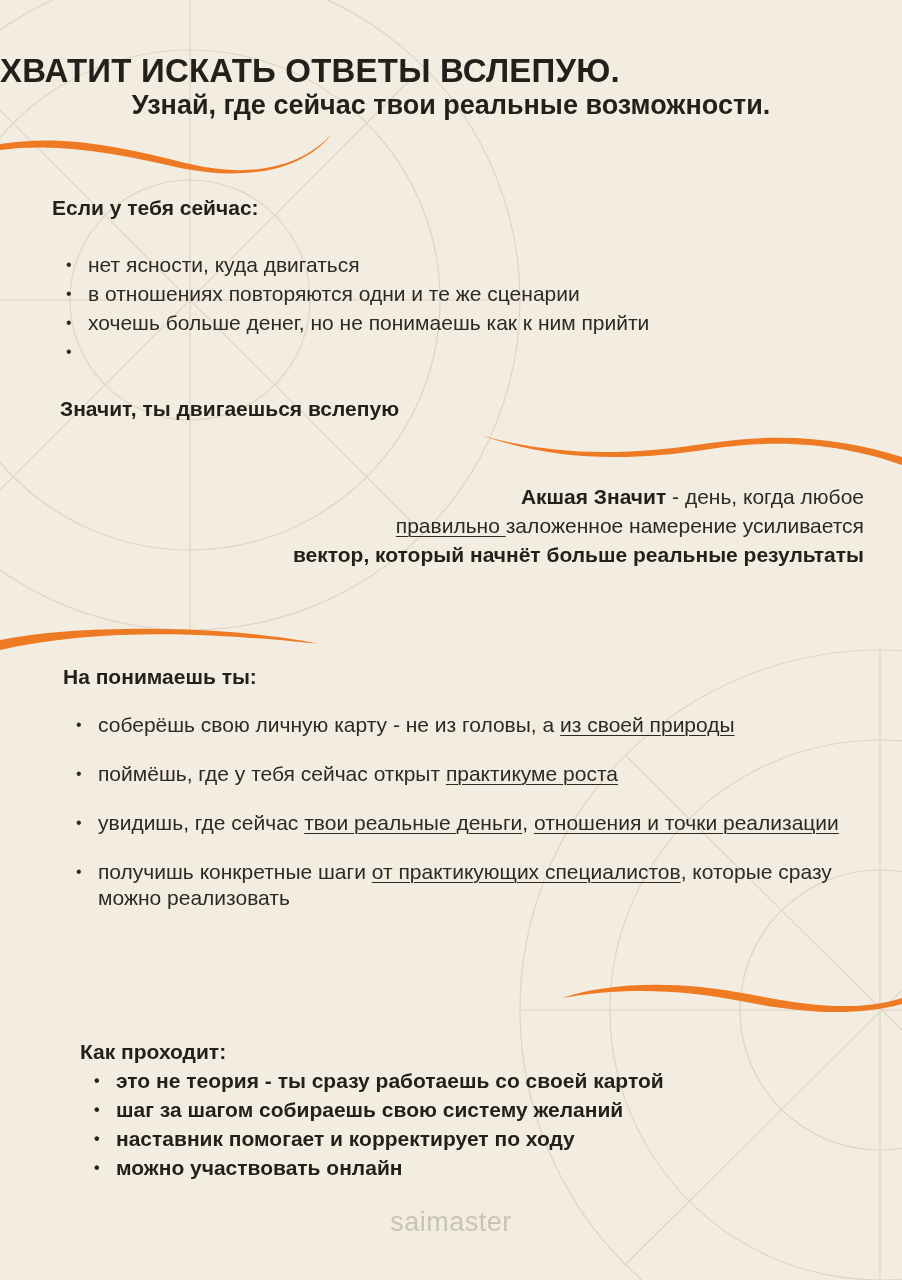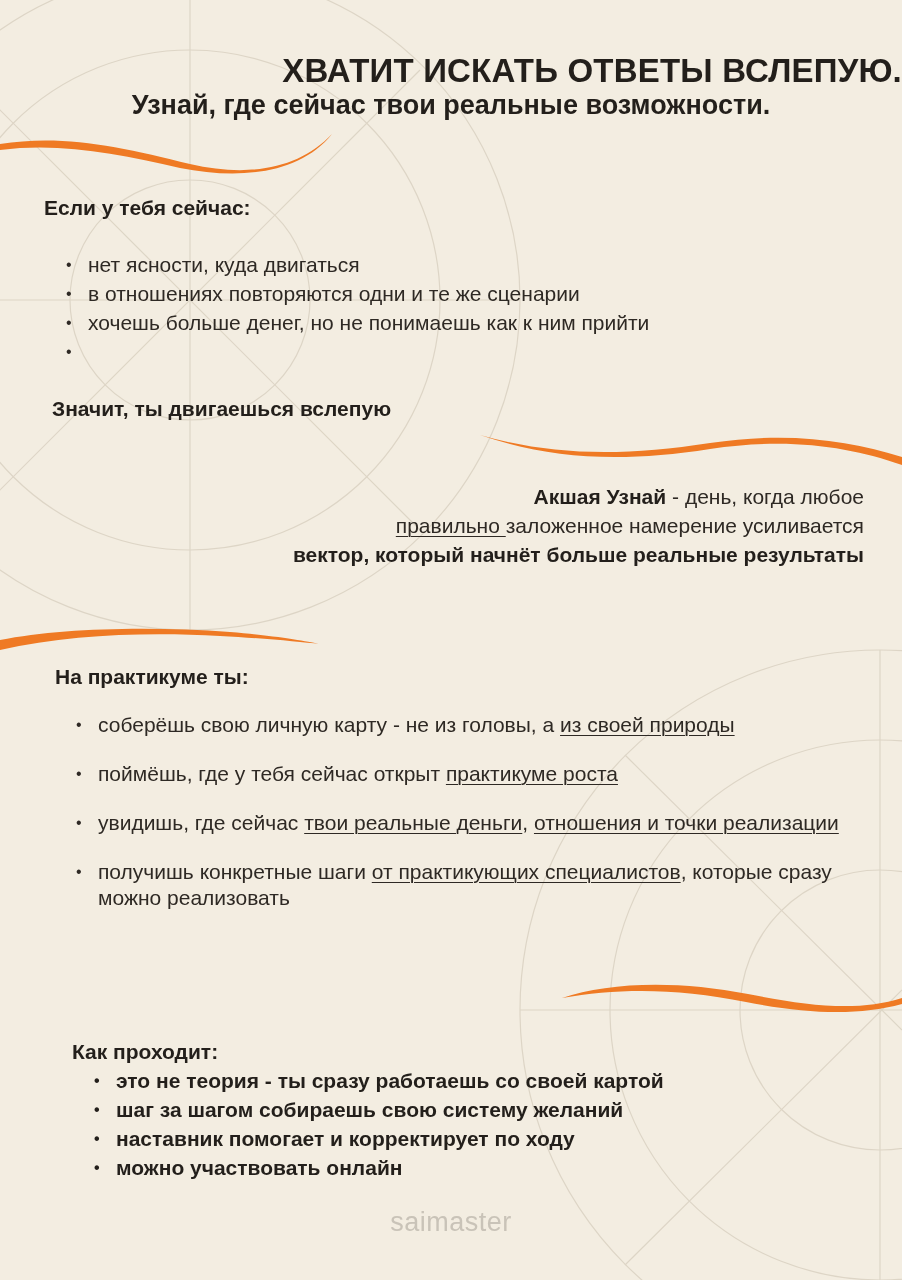--- a/index.html
+++ b/index.html
@@ -7,28 +7,28 @@
     width: 902px; height: 1280px; overflow: hidden;
     background: #f3ede1;
     font-family: "Liberation Sans", "DejaVu Sans", sans-serif;
     color: #2a2520;
     position: relative;
   }
   .bg { position: absolute; inset: 0; pointer-events: none; }
   .swoosh { position: absolute; pointer-events: none; }
   .abs { position: absolute; }
   .title {
-    left: 0; right: 0; top: 52px; text-align: right;
+    left: 0; right: 0; top: 52px; text-align: left;
     font-weight: 700; font-size: 33px; letter-spacing: 0.2px; color: #231f1b;
   }
   .subtitle {
     left: 0; right: 0; top: 90px; text-align: center;
     font-weight: 700; font-size: 27px; color: #231f1b;
   }
-  .h2 { font-weight: 700; font-size: 21px; color: #231f1b; }
+  .h2 { font-weight: 700; font-size: 21px; color: #231f1b; margin-left: 8px; }
   ul.plain { list-style: none; margin: 0; padding: 0; }
   ul.plain li { position: relative; padding-left: 32px; }
   ul.plain li .dot {
     position: absolute; left: 10px; top: 0; font-size: 16px;
   }
   .light li { font-size: 21px; line-height: 29px; color: #2e2924; font-weight: 400; }
   .u { text-decoration: underline; text-underline-offset: 3px; text-decoration-thickness: 1px; }
   .right-block {
     right: 38px; top: 482px; text-align: right;
     font-size: 21px; line-height: 29px; color: #2e2924; width: 840px;
@@ -82,26 +82,26 @@
 <div class="abs h2" style="left:44px;top:196px">Если у тебя сейчас:</div>
 <ul class="abs plain light" style="left:56px;top:250px;width:820px">
   <li><span class="dot">•</span><span>нет ясности, куда двигаться</span></li>
   <li><span class="dot">•</span><span>в отношениях повторяются одни и те же сценарии</span></li>
   <li><span class="dot">•</span><span>хочешь больше денег, но не понимаешь как к ним прийти</span></li>
   <li><span class="dot">•</span></li>
 </ul>
 <div class="abs h2" style="left:52px;top:397px">Значит, ты двигаешься вслепую</div>
 
 <div class="abs right-block">
-  <div><span class="b">Акшая Узнай</span><span> - день, когда любое</span></div>
+  <div><span class="b">Акшая Значит</span><span> - день, когда любое</span></div>
   <div><span class="u">правильно </span><span>заложенное намерение усиливается</span></div>
   <div class="b">вектор, который начнёт больше реальные результаты</div>
 </div>
 
-<div class="abs h2" style="left:55px;top:665px">На практикуме ты:</div>
+<div class="abs h2" style="left:55px;top:665px">На понимаешь ты:</div>
 <ul class="abs plain light practice" style="left:66px;top:712px;width:790px">
   <li><span class="dot">•</span><span>соберёшь свою личную карту - не из головы, а </span><span class="u">из своей природы</span></li>
   <li><span class="dot">•</span><span>поймёшь, где у тебя сейчас открыт </span><span class="u">практикуме роста </span></li>
   <li><span class="dot">•</span><span>увидишь, где сейчас </span><span class="u">твои реальные деньги</span><span>, </span><span class="u">отношения и точки реализации</span></li>
   <li><span class="dot">•</span><span>получишь конкретные шаги </span><span class="u">от практикующих специалистов</span><span>, которые сразу можно реализовать</span></li>
 </ul>
 
 <div class="abs h2" style="left:72px;top:1040px">Как проходит:</div>
 <ul class="abs plain how" style="left:84px;top:1066px;width:780px">
   <li><span class="dot">•</span><span>это не теория - ты сразу работаешь со своей картой</span></li>

